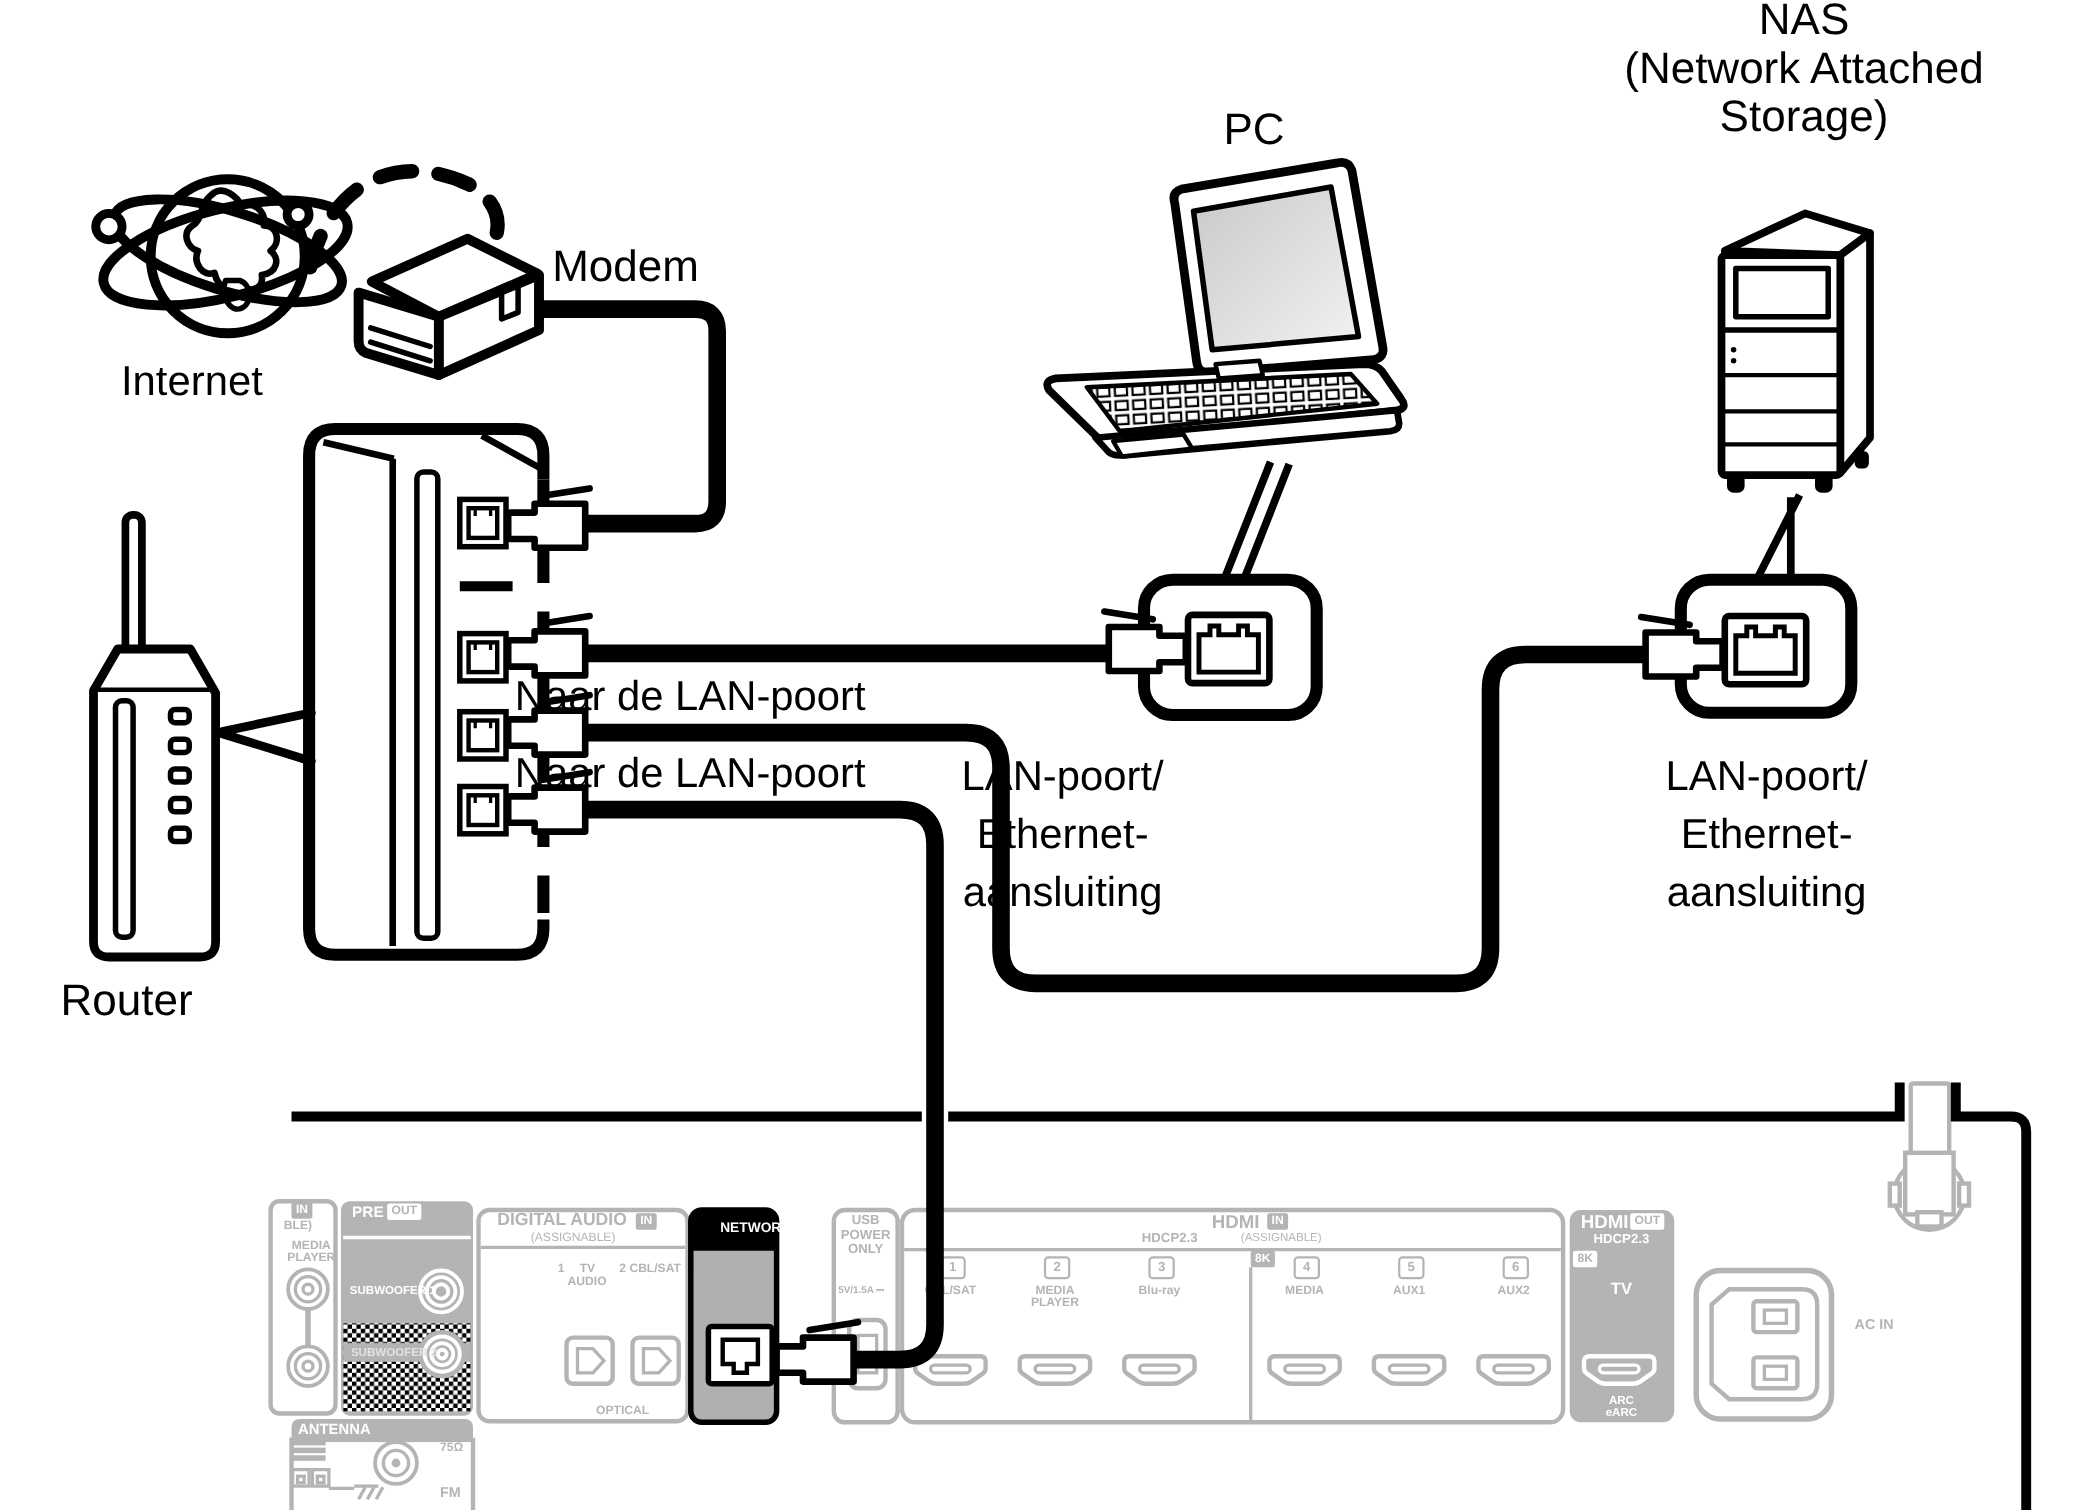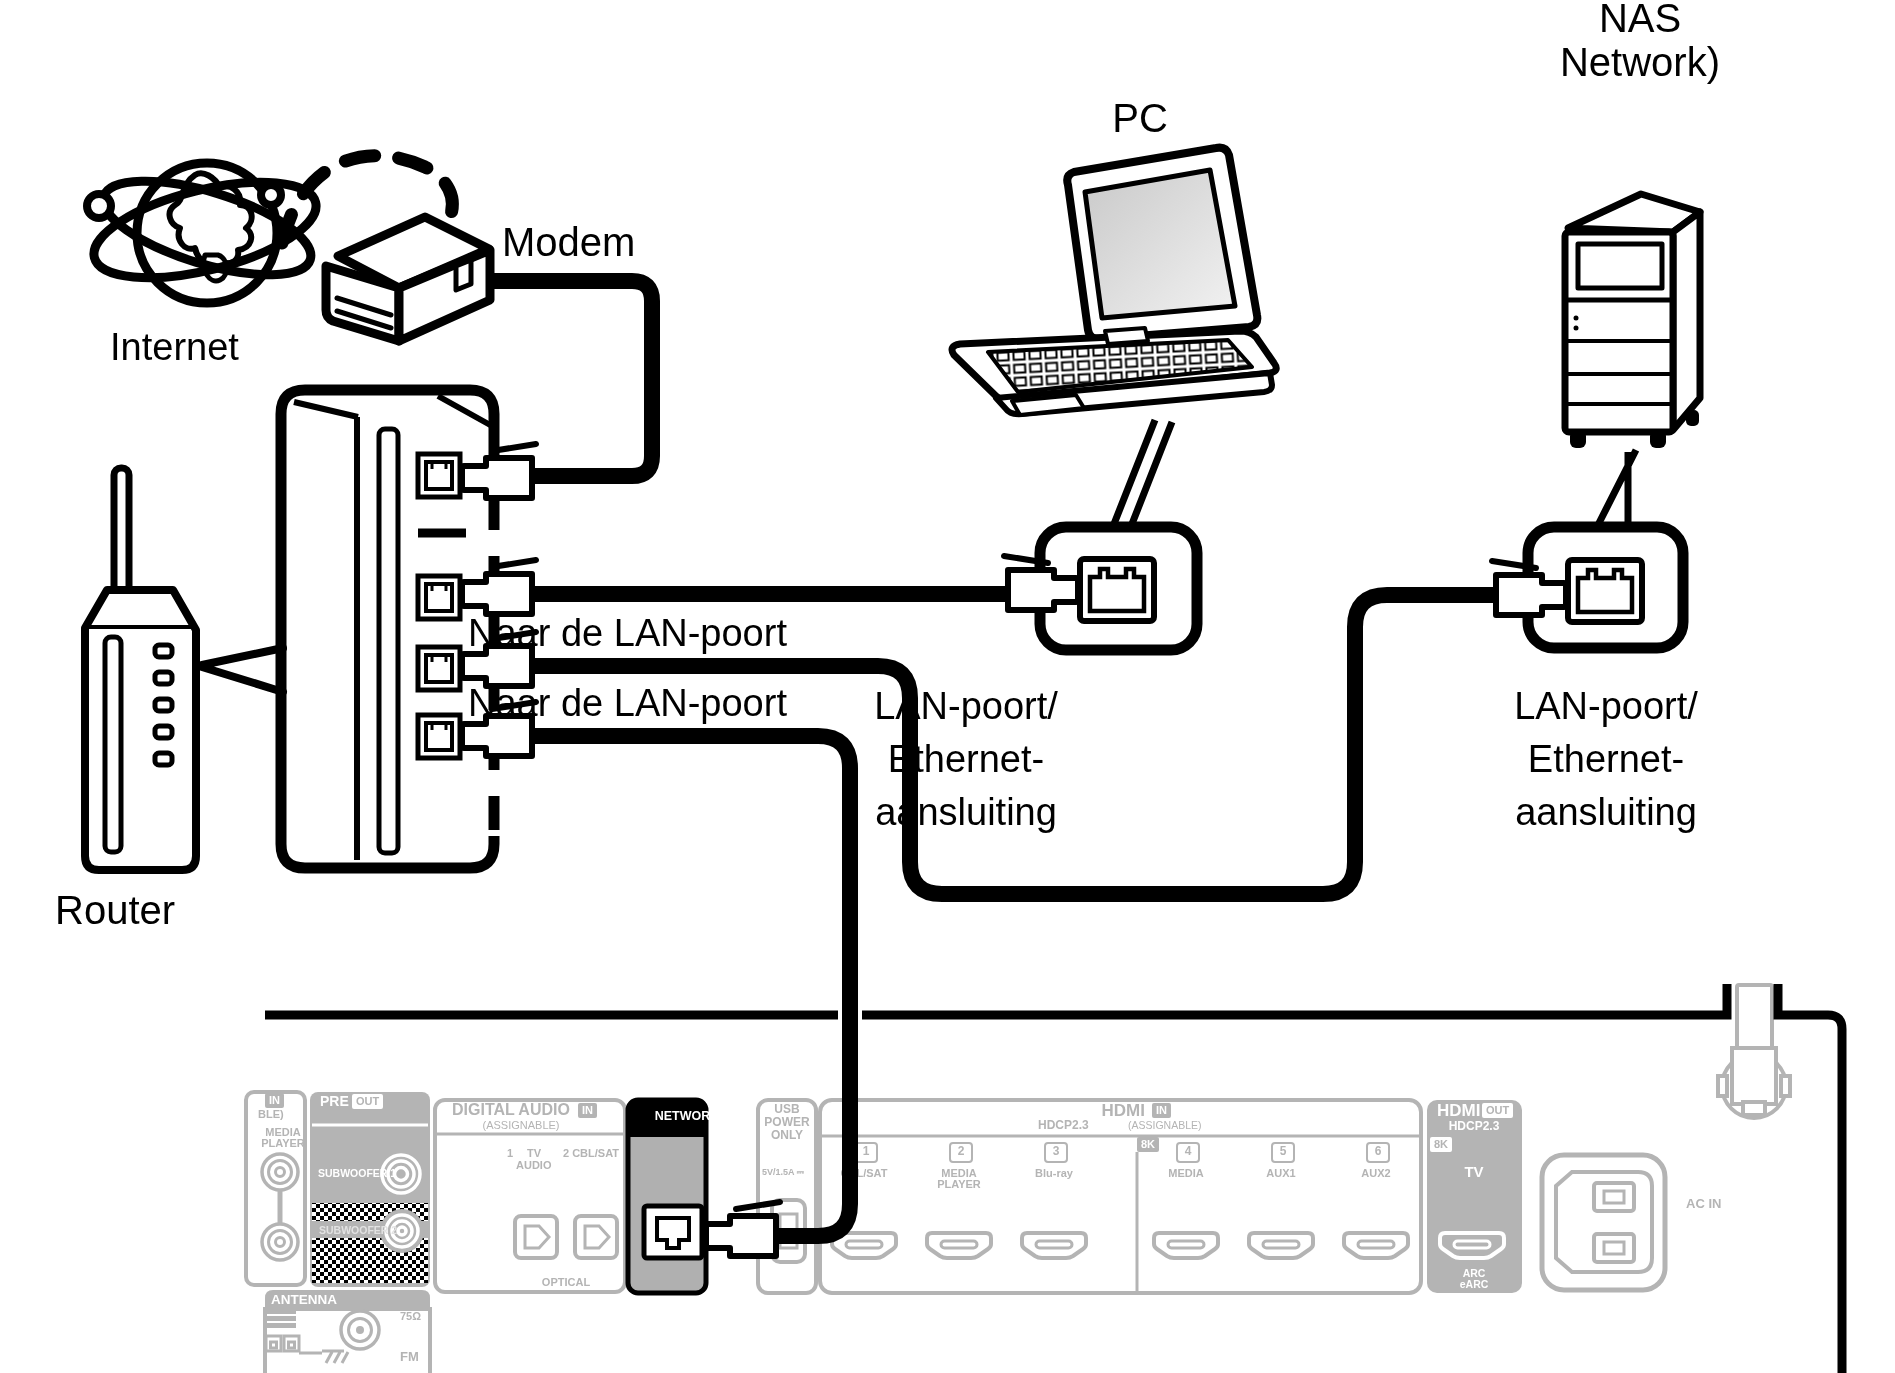--- a/index.html
+++ b/index.html
@@ -274,21 +274,22 @@
     </g>
   </g>
 </svg>
 
 <div class="lbl" style="left:110px;top:326px;width:152px;font-size:38px">Internet</div>
 <div class="lbl" style="left:502px;top:220px;font-size:40px">Modem</div>
 <div class="lbl" style="left:55px;top:888px;font-size:40px">Router</div>
 <div class="lbl c" style="left:1090px;top:96px;width:100px;font-size:40px">PC</div>
 <div class="lbl c" style="left:1460px;top:-4px;width:360px;font-size:40px;line-height:44px">
   <div>NAS</div>
-  <div>Network)</div>
+  <div>(Network Attached</div>
+  <div>Storage)</div>
 </div>
 <div class="lbl" style="left:468px;top:612px;font-size:38px">Naar de LAN-poort</div>
 <div class="lbl" style="left:468px;top:682px;font-size:38px">Naar de LAN-poort</div>
 <div class="lbl c" style="left:866px;top:680px;width:200px;font-size:38px;line-height:53px">
   <div>LAN-poort/</div>
   <div>Ethernet-</div>
   <div>aansluiting</div>
 </div>
 <div class="lbl c" style="left:1506px;top:680px;width:200px;font-size:38px;line-height:53px">
   <div>LAN-poort/</div>

